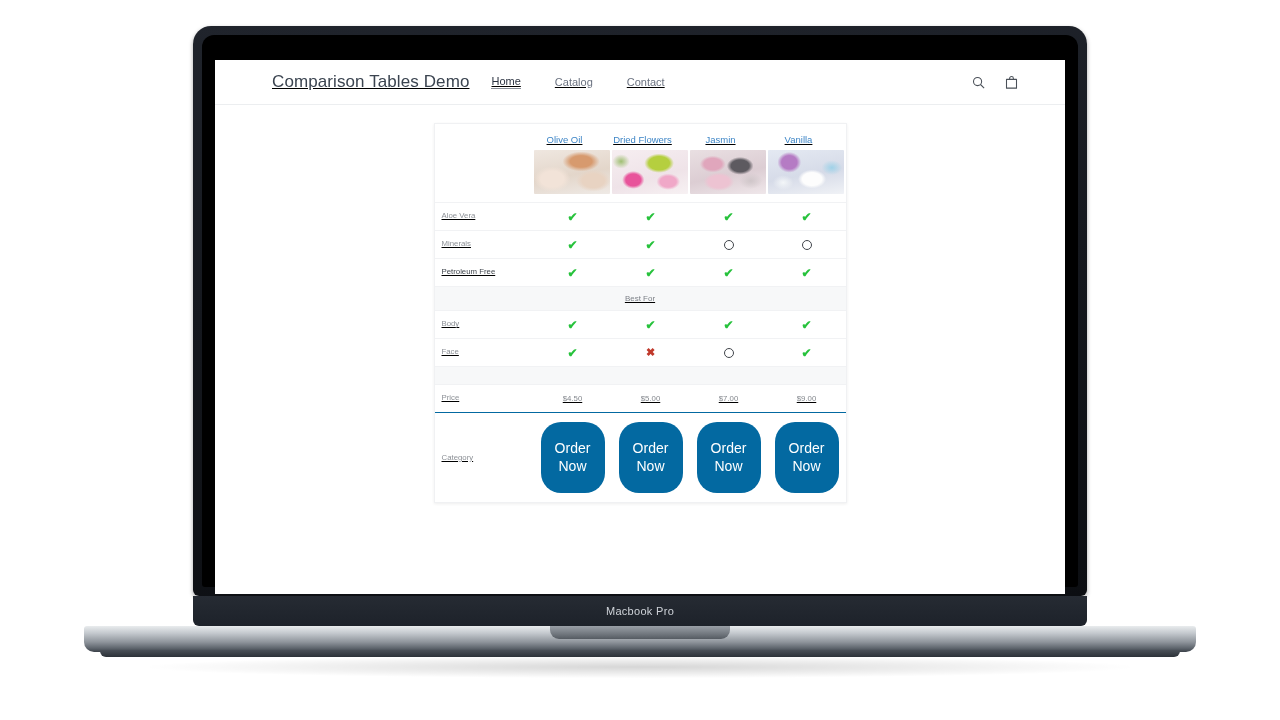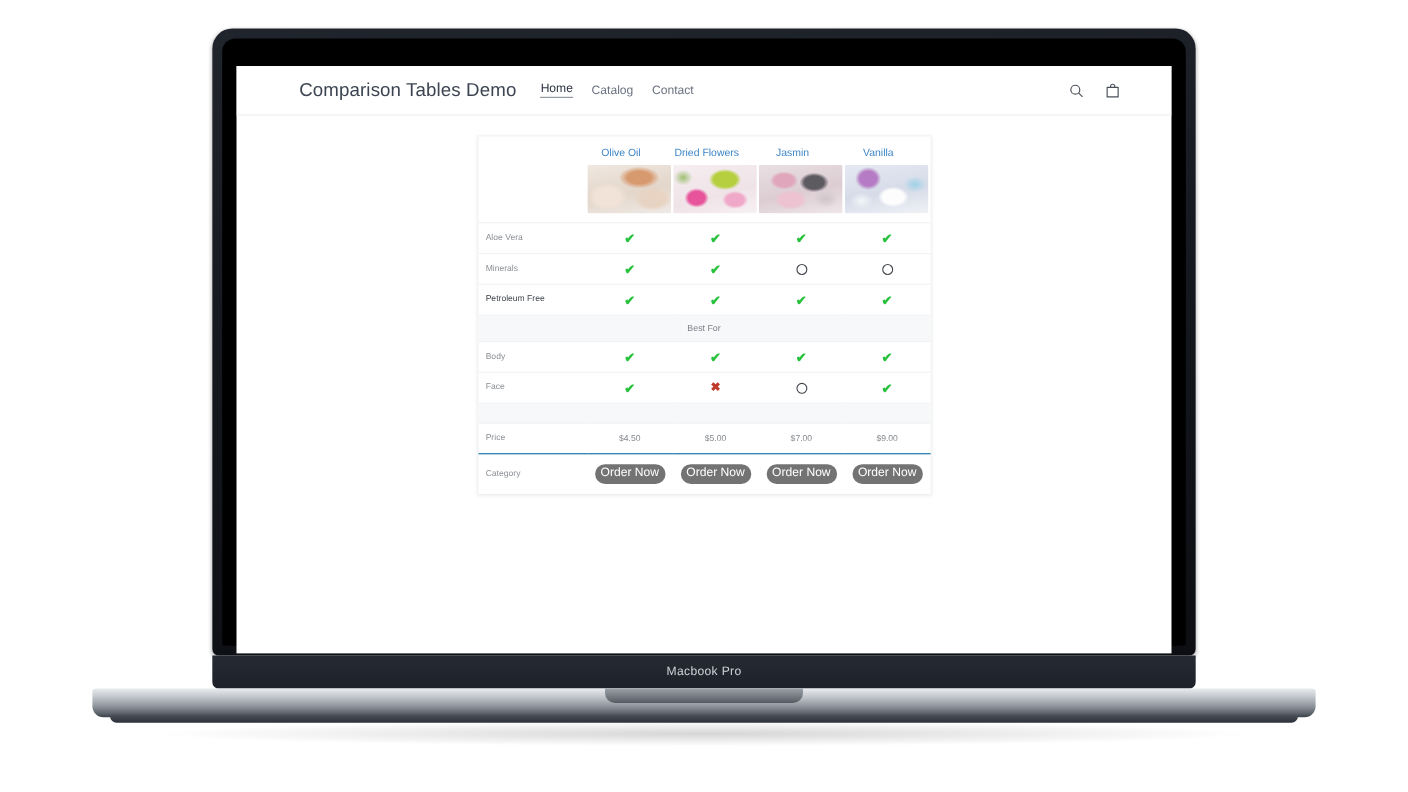--- a/index.html
+++ b/index.html
@@ -16,21 +16,21 @@
     background:linear-gradient(175deg,#20242c 0%,#15181e 45%,#0c0e12 100%);
     border-radius:18px 18px 6px 6px;
     box-shadow:0 2px 4px rgba(0,0,0,.35);
   }
   .lid-inner{
     position:absolute;left:9px;top:9px;width:876px;height:552px;
     background:#000;border-radius:12px 12px 3px 3px;
   }
   .screen{
     position:absolute;left:215px;top:60px;width:850px;height:534px;
-    background:#ffffff;overflow:hidden;
+    background:#ffffff;overflow:hidden;text-decoration:underline;
   }
   .chin{
     position:absolute;left:193px;top:596px;width:894px;height:30px;
     background:linear-gradient(180deg,#262b33 0%,#1d222a 100%);
     border-radius:0 0 6px 6px;
     display:flex;align-items:center;justify-content:center;
   }
   .chin-label{
     color:#cfd3d9;font-size:11px;letter-spacing:.3px;
     font-family:"Liberation Sans", sans-serif;
@@ -57,21 +57,21 @@
 
   
   .site-header{
     height:44px;display:flex;align-items:center;
     border-bottom:1px solid #eceef0;padding:0 24px 0 0;background:#fff;
   }
   .brand{
     margin-left:57px;font-size:17px;color:#3b4450;font-weight:400;
     letter-spacing:.1px;white-space:nowrap;
   }
-  .nav{display:flex;align-items:center;gap:17px;margin-left:22px;}
+  .nav{display:flex;align-items:center;gap:34px;margin-left:22px;}
   .nav-item{
     font-size:11px;color:#6b7280;text-decoration:none;white-space:nowrap;
     padding-bottom:1px;
   }
   .nav-item.active{color:#2b3240;border-bottom:1px solid #8a8f98;}
   .header-icons{margin-left:auto;display:flex;align-items:center;gap:18px;padding-right:22px;}
   .hicon{width:15px;height:15px;color:#4a5058;display:block;}
 
   
   .page{padding-top:18px;display:flex;justify-content:center;}
@@ -140,22 +140,22 @@
   .cross{color:#c0392b;font-size:11px;font-weight:bold;}
   .ring{
     display:inline-block;width:8px;height:8px;border:1.3px solid #41454b;
     border-radius:50%;vertical-align:middle;
   }
   .stars{color:#fcd116;font-size:9.5px;letter-spacing:.4px;white-space:nowrap;}
 
   tr.cta td{border-top:1px solid #0369a1;padding:9px 0;text-align:center;vertical-align:middle;margin-top:44px;}
   tr.cta td.label{text-align:left;padding-left:7px;color:#8c9096;font-size:7.8px;}
   .btn{
-    display:inline-block;width:64px;padding:2px 0;border-radius:20px;
-    background:#737373;color:#fff;font-size:11px;line-height:1.25;
+    display:inline-block;width:64px;padding:18px 0;border-radius:20px;
+    background:#0369a1;color:#fff;font-size:14px;line-height:1.25;
     text-align:center;border:none;cursor:pointer;font-family:"Liberation Sans", sans-serif;
   }
 </style>
 </head>
 <body>
 
 <div class="stage">
 
   <div class="laptop-lid">
     <div class="lid-inner"></div>

